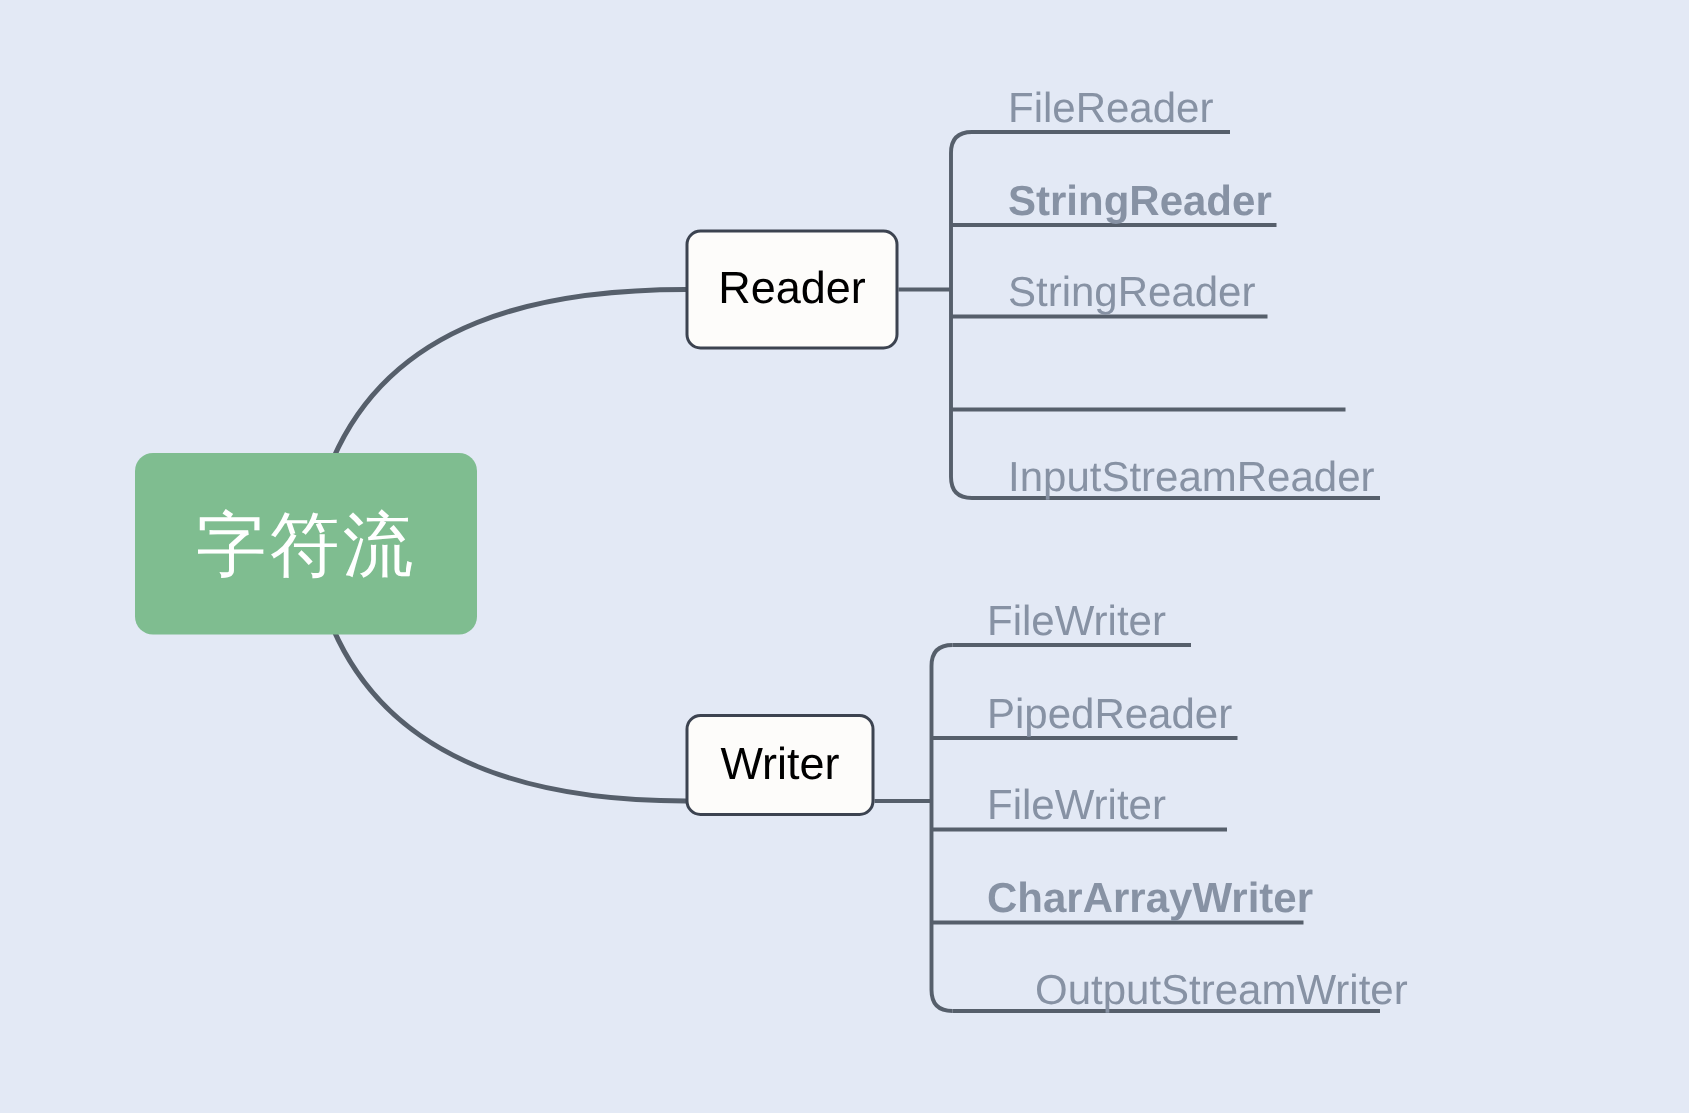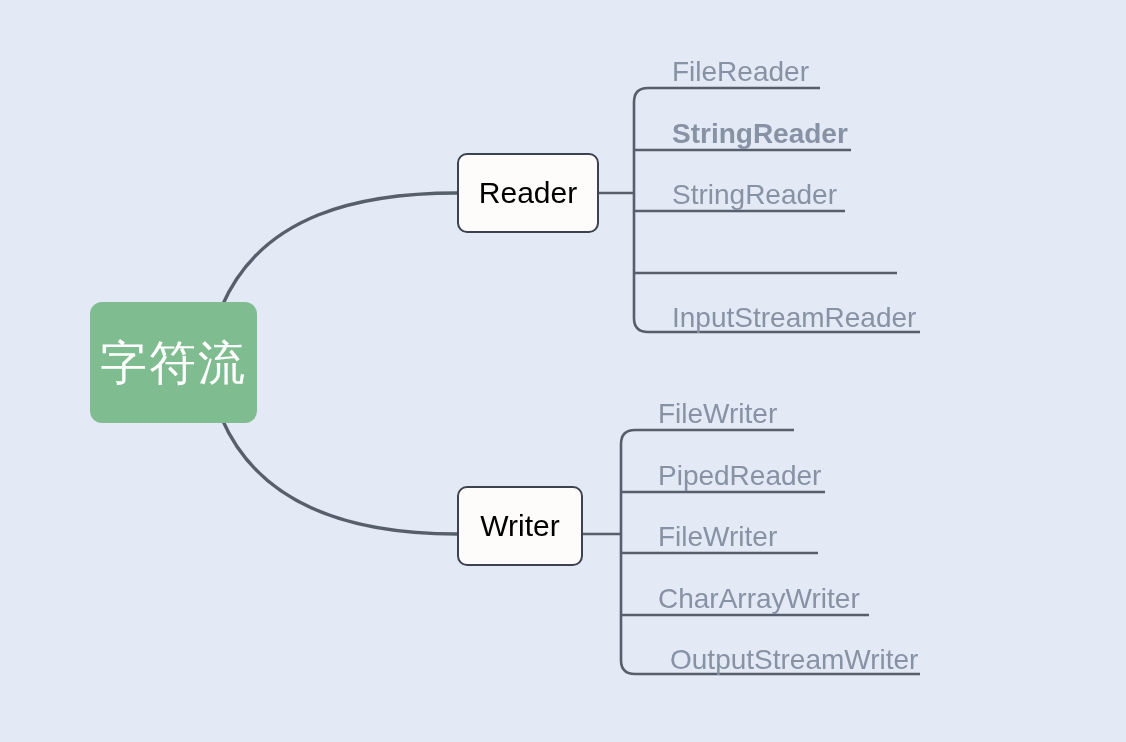--- a/index.html
+++ b/index.html
@@ -22,21 +22,21 @@
     position: absolute;
     left: 0;
     top: 0;
     width: 1126px;
     height: 742px;
   }
   .node-root {
     position: absolute;
     left: 90px;
     top: 302px;
-    width: 167px;
+    width: 228px;
     height: 121px;
     background: #7fbd90;
     border-radius: 12px;
     display: flex;
     align-items: center;
     justify-content: center;
     box-sizing: border-box;
   }
   .node-root span {
     color: #ffffff;
@@ -60,23 +60,23 @@
     line-height: 1;
   }
   #node-reader {
     left: 457px;
     top: 153px;
     width: 142px;
     height: 80px;
   }
   #node-writer {
     left: 457px;
-    top: 486px;
+    top: 476px;
     width: 126px;
-    height: 80px;
+    height: 68px;
   }
   .leaf-label {
     position: absolute;
     color: #8792a4;
     font-size: 28px;
     line-height: 1;
     white-space: nowrap;
   }
 </style>
 </head>
@@ -122,16 +122,16 @@
   </div>
 
   <div class="leaf-label" style="left:672px; top:58px;">FileReader</div>
   <div class="leaf-label" style="left:672px; top:120px;font-weight:bold;">StringReader</div>
   <div class="leaf-label" style="left:672px; top:181px;">StringReader</div>
   <div class="leaf-label" style="left:672px; top:304px;">InputStreamReader</div>
 
   <div class="leaf-label" style="left:658px; top:400px;">FileWriter</div>
   <div class="leaf-label" style="left:658px; top:462px;">PipedReader</div>
   <div class="leaf-label" style="left:658px; top:523px;">FileWriter</div>
-  <div class="leaf-label" style="left:658px; top:585px;">CharArrayWriter</div>
-  <div class="leaf-label" style="left:670px; top:646px;">OutputStreamWriter</div>
+  <div class="leaf-label" style="left:658px; top:585px;font-weight:bold;">CharArrayWriter</div>
+  <div class="leaf-label" style="left:690px; top:646px;">OutputStreamWriter</div>
 
 </div>
 
 </body></html>

